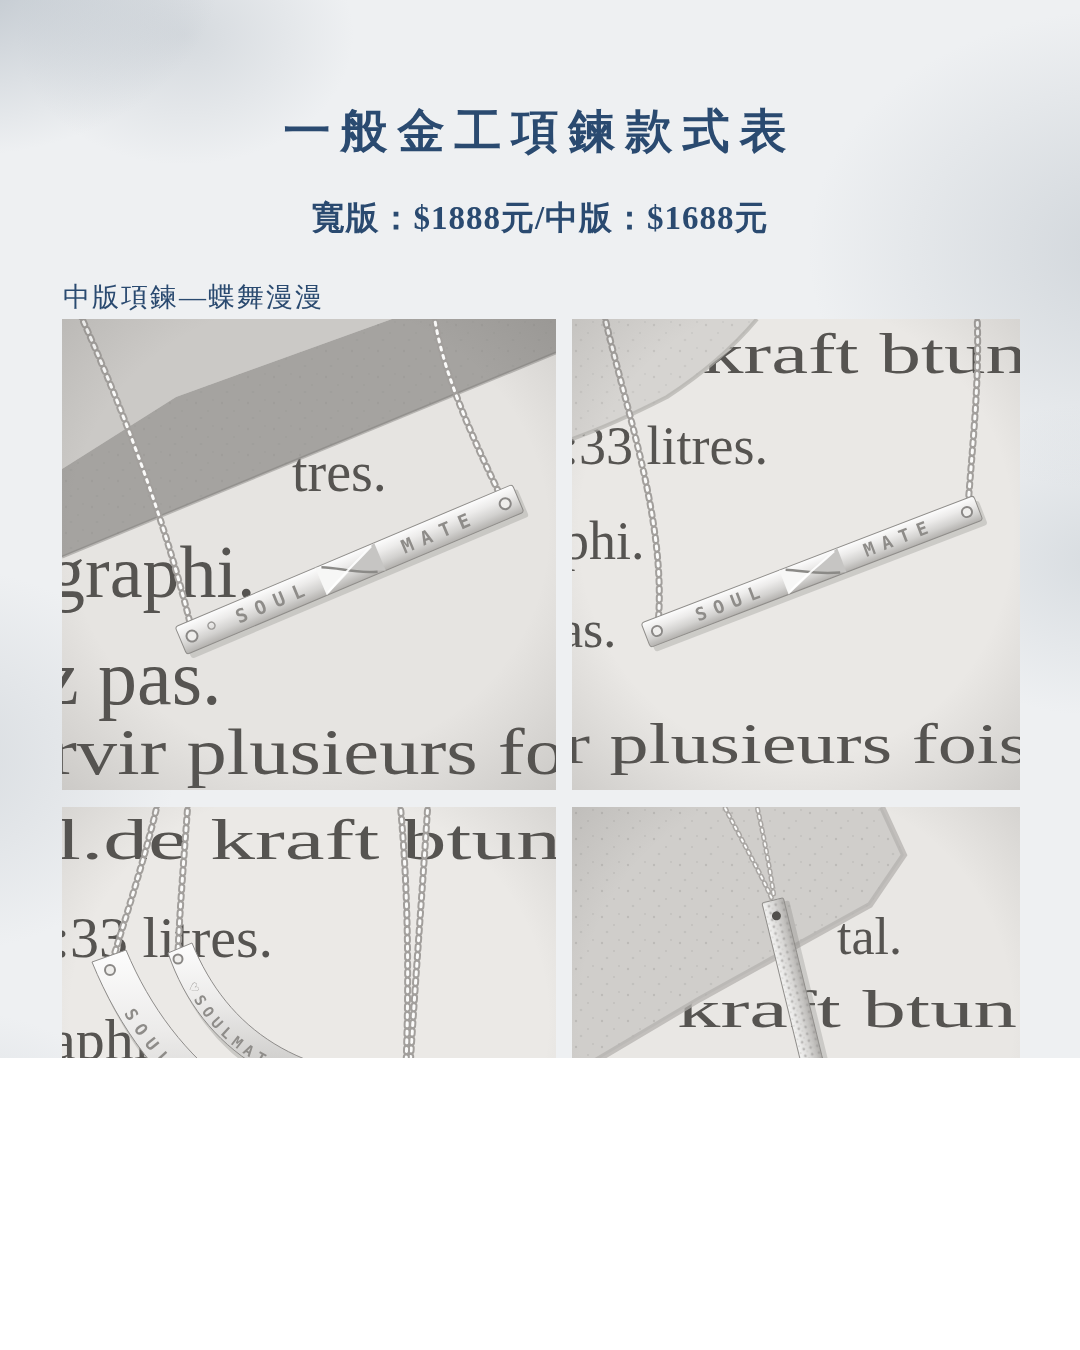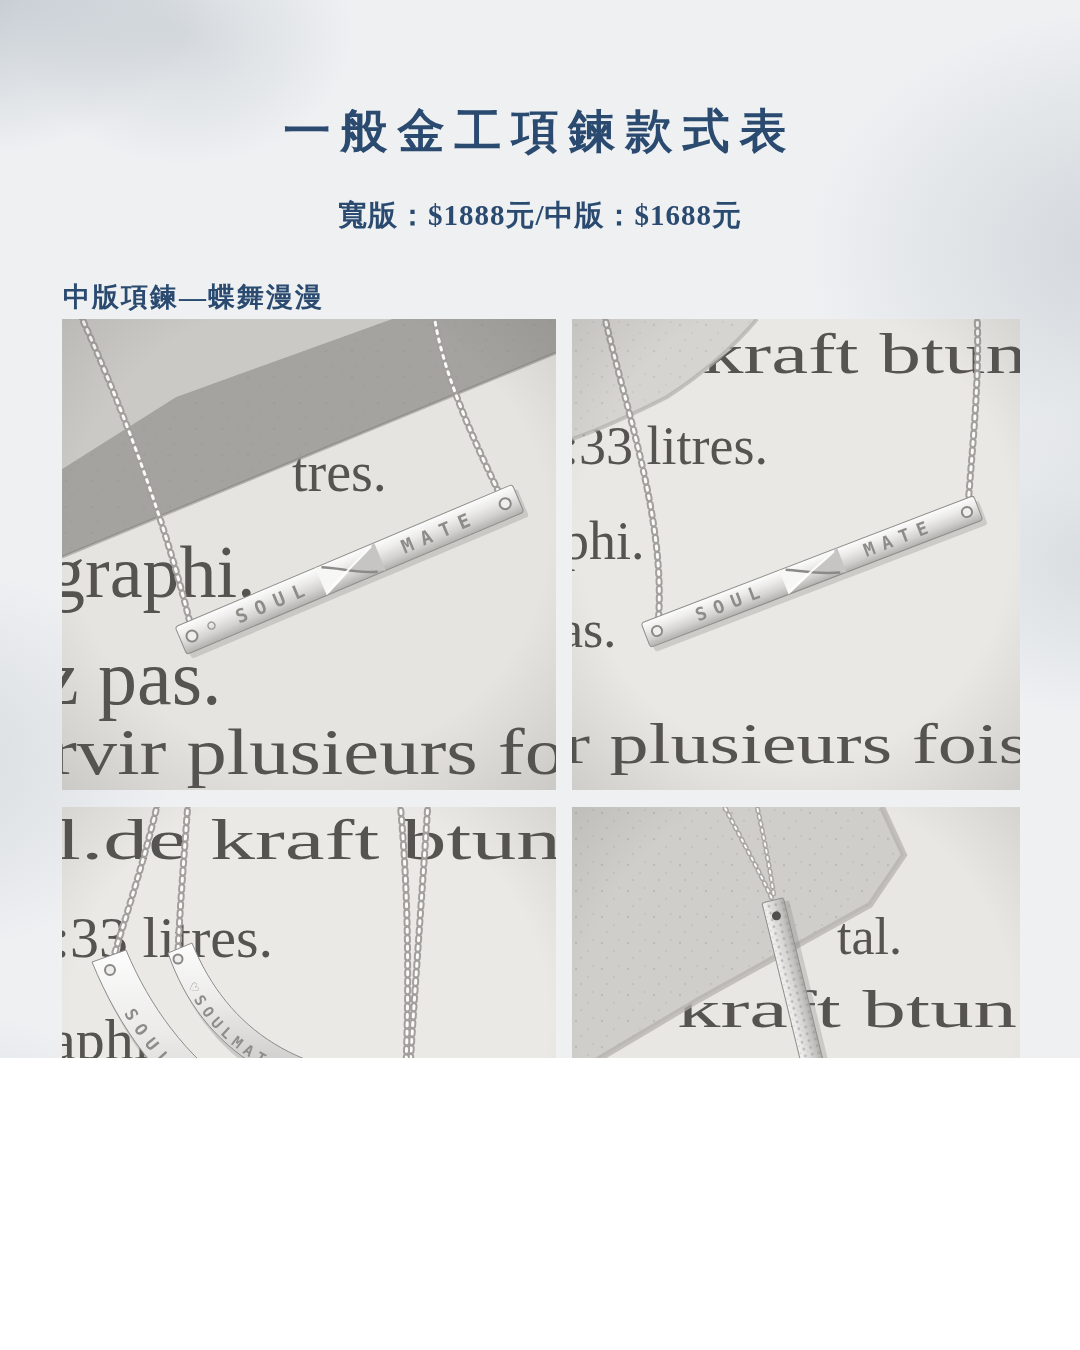--- a/index.html
+++ b/index.html
@@ -19,25 +19,25 @@
       radial-gradient(240px 160px at 240px 1340px, rgba(150,160,172,.38), rgba(150,160,172,0) 70%);
     font-family:"Liberation Serif","DejaVu Serif",serif;
   }
   .title{
     position:absolute;left:0;top:100px;width:1080px;margin:0;
     text-align:center;font-size:47px;font-weight:600;letter-spacing:10px;
     color:#2a4a70;
   }
   .subtitle{
     position:absolute;left:0;top:196px;width:1080px;
-    text-align:center;font-size:29px;font-weight:700;letter-spacing:1px;
+    text-align:center;font-size:33px;font-weight:700;letter-spacing:1px;
     color:#2a4a70;
   }
   .plabel{
-    position:absolute;font-size:27px;font-weight:700;letter-spacing:2px;
+    position:absolute;font-size:27px;font-weight:400;letter-spacing:2px;
     color:#2a4a70;white-space:nowrap;text-align:center;
   }
   .lbl1{left:63px;top:279px;}
   .lbl2{left:573px;top:279px;}
   .lbl3{left:63px;top:1286px;}
   .lbl4{left:573px;top:1286px;}
   .photo{position:absolute;display:block;}
   .ph1{left:62px;top:319px;}
   .ph2{left:572px;top:319px;}
   .ph3{left:62px;top:807px;}

